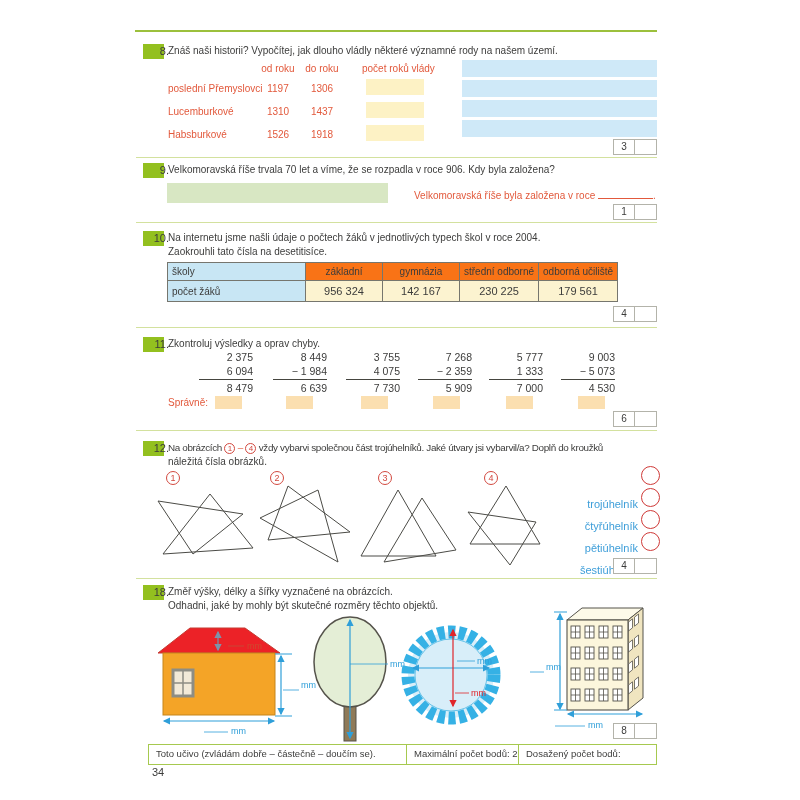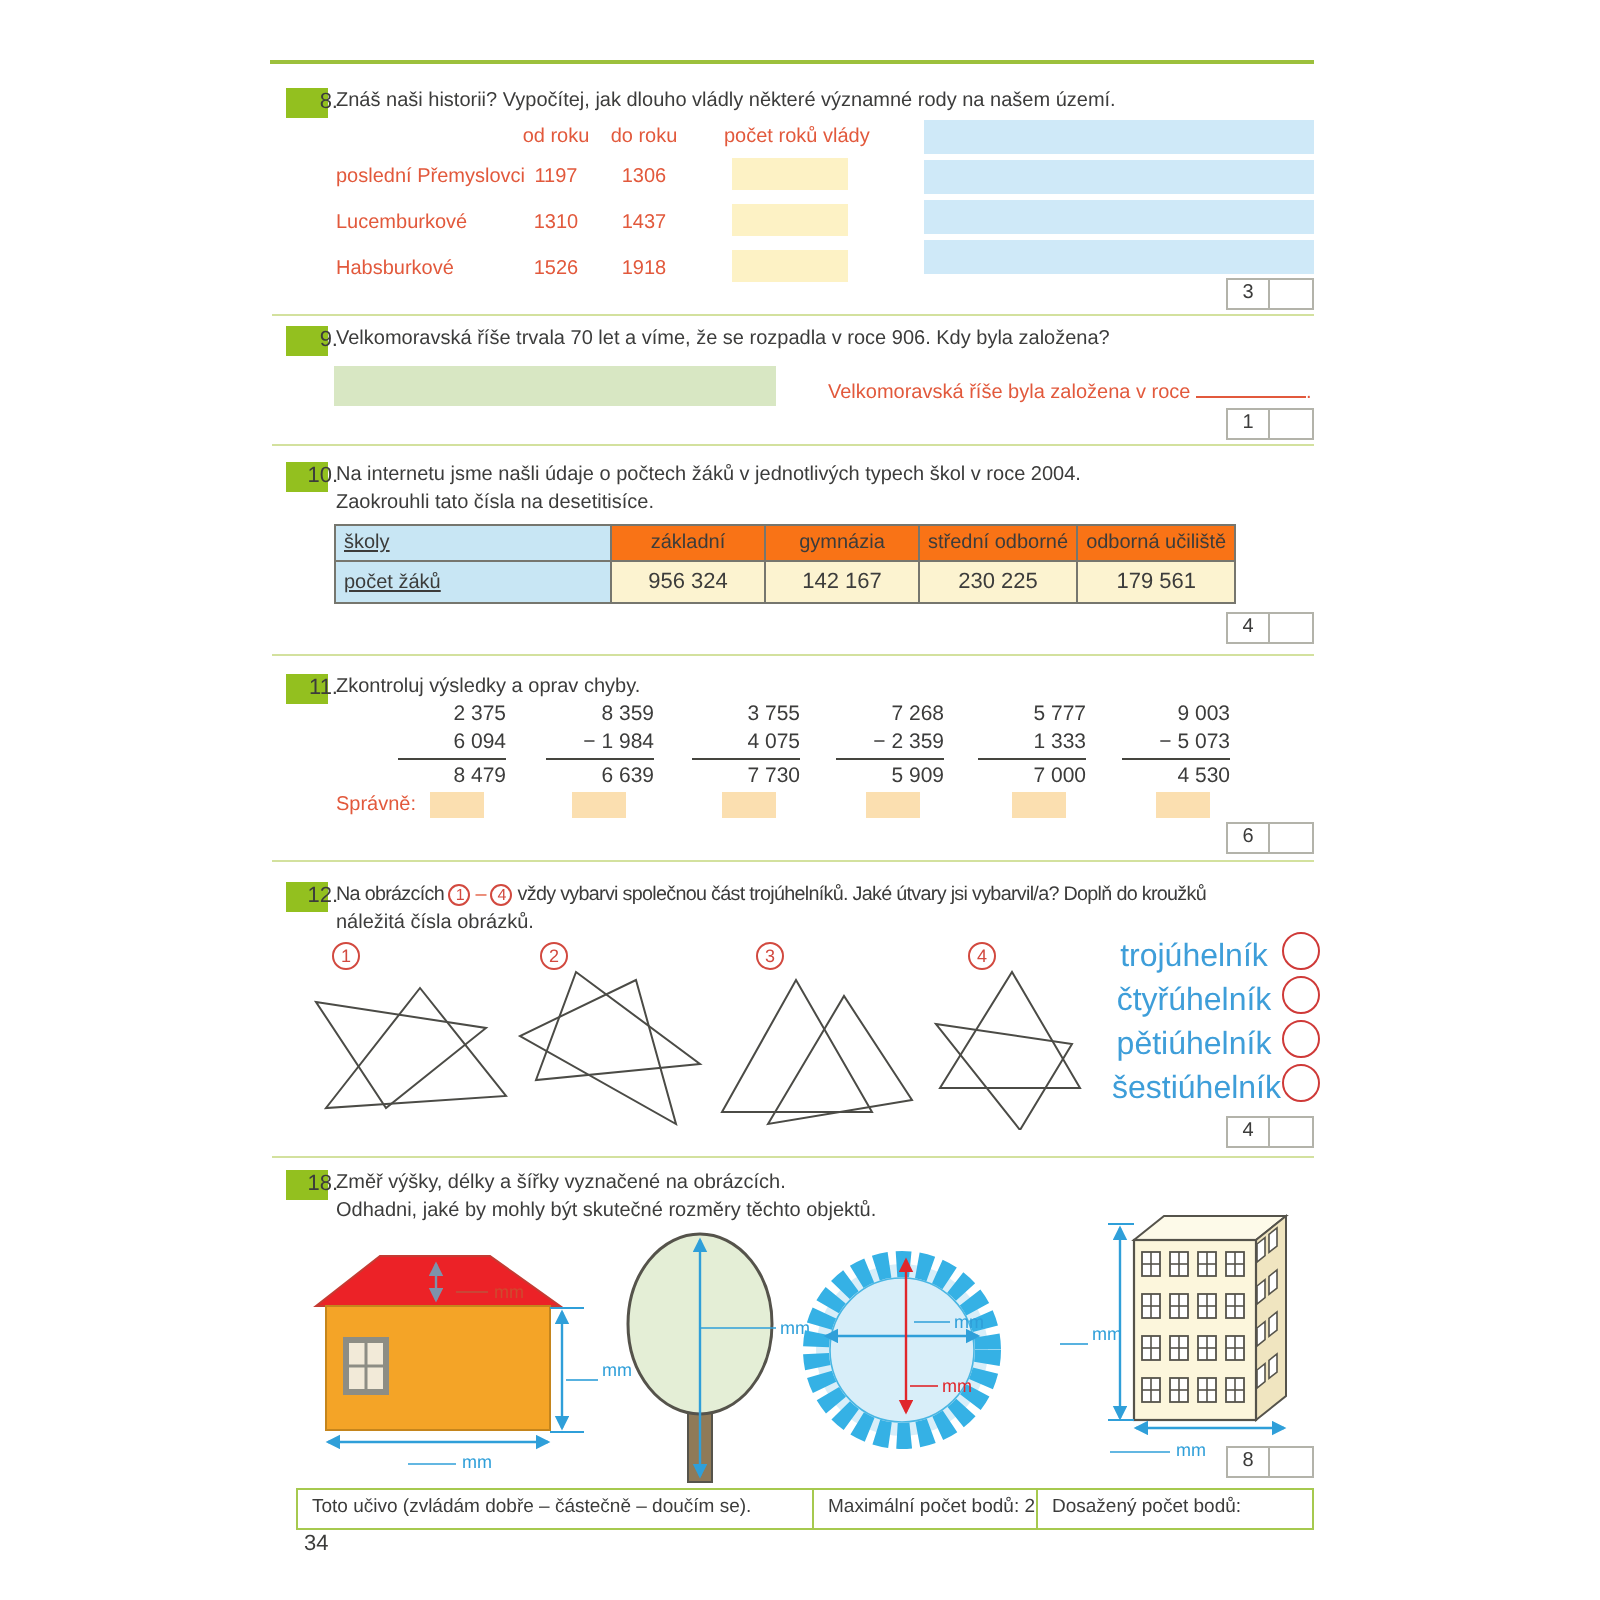--- a/index.html
+++ b/index.html
@@ -15,32 +15,32 @@
   .sep { position:absolute; left:136px; width:521px; height:1px; background:#d3e19e; }
   .pts { position:absolute; left:613px; display:flex; z-index:5; }
   .pts div { width:22px; height:16px; background:#fff; border:1px solid #b3b3aa; font-size:10px; line-height:14px; text-align:center; color:#3c3c3b; }
   .pts div:last-child { border-left:0; }
   .ybox { position:absolute; left:366px; width:58px; height:16px; background:#fdf2c5; }
   .bstripe { position:absolute; left:462px; width:195px; height:17px; background:#cfe9f8; }
   .gbox { position:absolute; left:167px; top:183px; width:221px; height:20px; background:#d8e7c3; }
   .blank { display:inline-block; width:55px; height:9px; border-bottom:1px solid #e2593c; }
   table.t10 { border-collapse:collapse; position:absolute; left:167px; top:262px; }
   .t10 td { border:1px solid #76766e; font-size:10px; color:#3c3c3b; padding:0 4px; height:18px; white-space:nowrap; }
-  .t10 .lcol { background:#c8e6f4; width:138px; text-align:left;text-decoration:underline; }
+  .t10 .lcol { background:#c8e6f4; width:138px; text-align:left; }
   .t10 .hcell { background:#f97316; width:77px; text-align:center; }
   .t10 .vcell { background:#fcf3d0; text-align:center; font-size:11px; height:21px; }
   .t10 .ecell { background:#fff; }
   .t10 .small { font-size:9.3px; }
   .arith { position:absolute; width:54px; text-align:right; font-size:10.5px; line-height:14px; white-space:nowrap; }
   .arith .res { border-top:1px solid #45453f; margin-top:1px; padding-top:1px; }
   .obox { position:absolute; width:27px; height:13px; background:#fbdfb0; top:396px; }
   .circ { position:absolute; width:14px; height:14px; border:1.2px solid #d2493f; border-radius:50%; color:#d2493f; font-size:9px; line-height:12px; text-align:center; }
   .circ-inline { display:inline-block; width:11px; height:11px; border:1px solid #d2493f; border-radius:50%; color:#d2493f; font-size:8px; line-height:10px; text-align:center; vertical-align:0; }
   .fig polygon { fill:none; stroke:#4b4b46; stroke-width:1; }
-  .shape-label { position:absolute; left:556px; width:82px; text-align:center; font-size:16px; color:#3e9ed9; white-space:nowrap; }
+  .shape-label { position:absolute; left:556px; width:82px; text-align:right; font-size:11px; color:#3e9ed9; white-space:nowrap;margin-top:28px; }
   .ring { position:absolute; left:641px; width:19px; height:19px; border:1.4px solid #cf3a38; border-radius:50%; background:#fff; }
   .footer { position:absolute; left:148px; top:744px; width:509px; height:21px; border:1.5px solid #a6c94f; display:flex; font-size:9.5px; color:#3c3c3b; }
   .footer div { padding:3px 0 0 7px; white-space:nowrap; overflow:hidden; }
   .footer .c1 { width:257px; }
   .footer .c2 { width:112px; border-left:1.5px solid #a6c94f; }
   .footer .c3 { width:137px; border-left:1.5px solid #a6c94f; }
   .pagenum { position:absolute; left:152px; top:766px; font-size:11px; color:#3c3c3b; }
   svg text { font-family:"Liberation Sans", sans-serif; }
 </style>
 </head>
@@ -159,21 +159,21 @@
       <b>11.</b>
     </div>
   <div class="abs t" style="left:168px;top:338px">Zkontroluj výsledky a oprav chyby.</div>
 
   <div class="arith" style="left:199px;top:350px">
     <div>2 375</div>
       <div>6 094</div>
       <div class="res">8 479</div>
   </div>
   <div class="arith" style="left:273px;top:350px">
-    <div>8 359</div>
+    <div>8 449</div>
       <div>− 1 984</div>
       <div class="res">6 639</div>
   </div>
   <div class="arith" style="left:346px;top:350px">
     <div>3 755</div>
       <div>4 075</div>
       <div class="res">7 730</div>
   </div>
   <div class="arith" style="left:418px;top:350px">
     <div>7 268</div>

